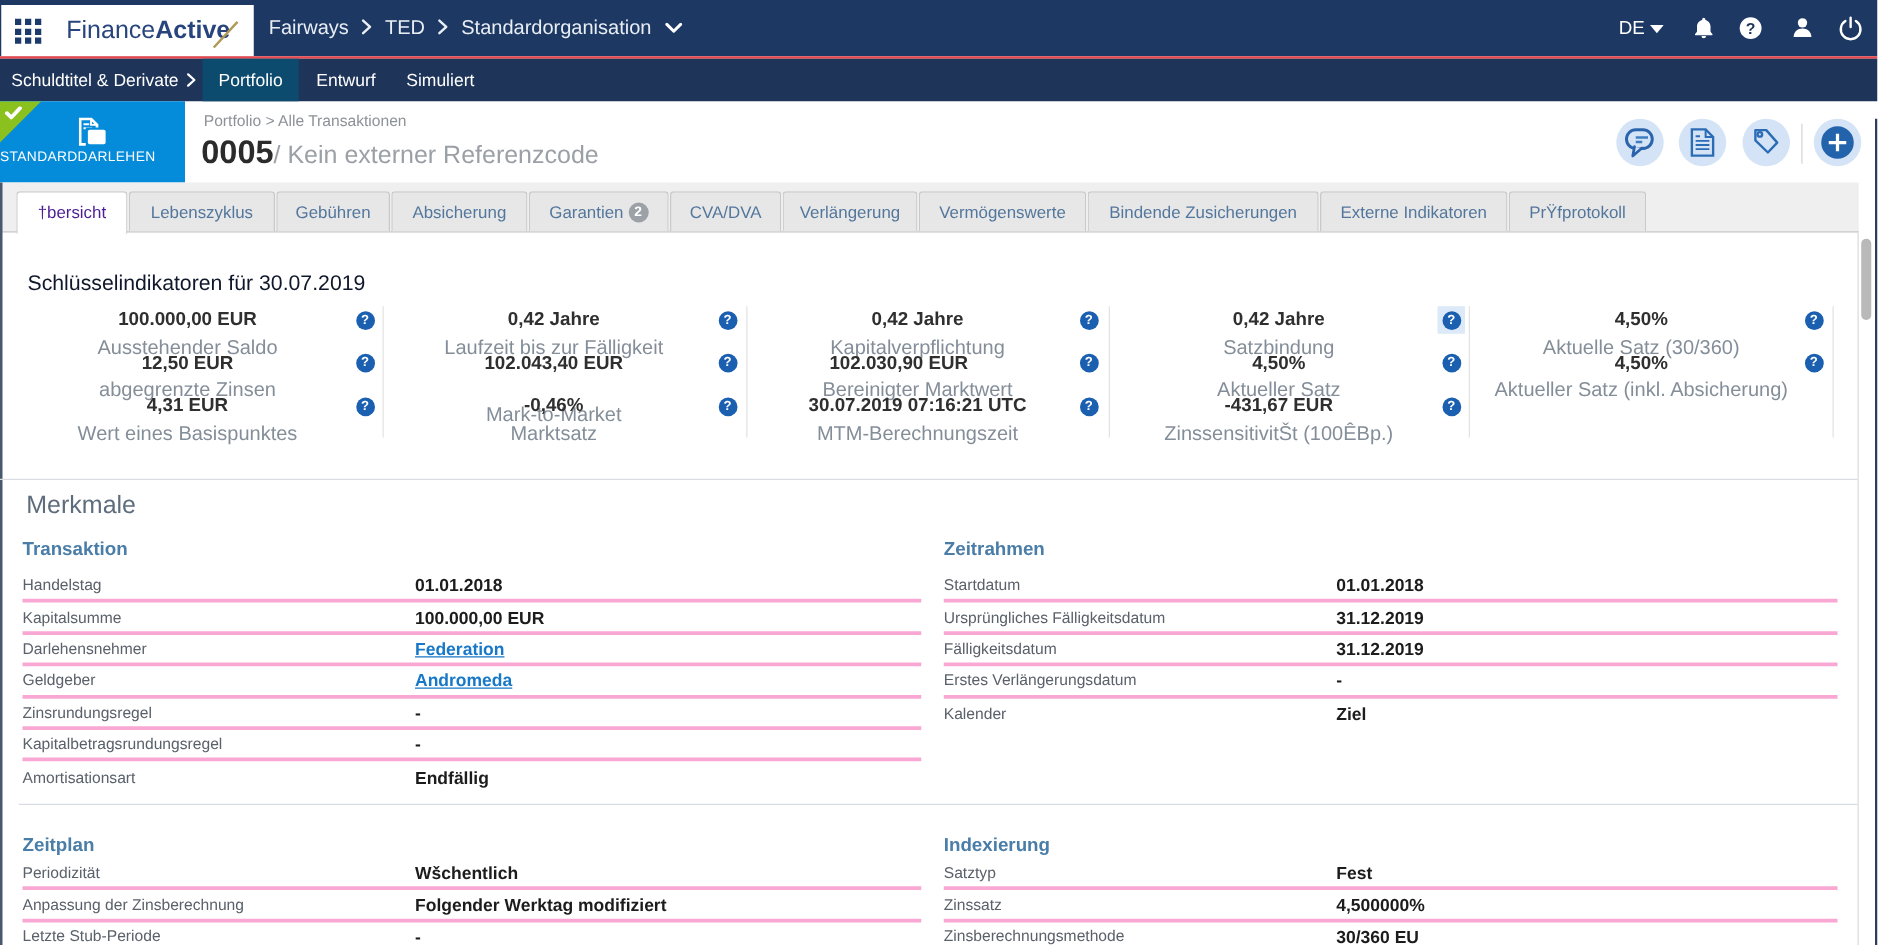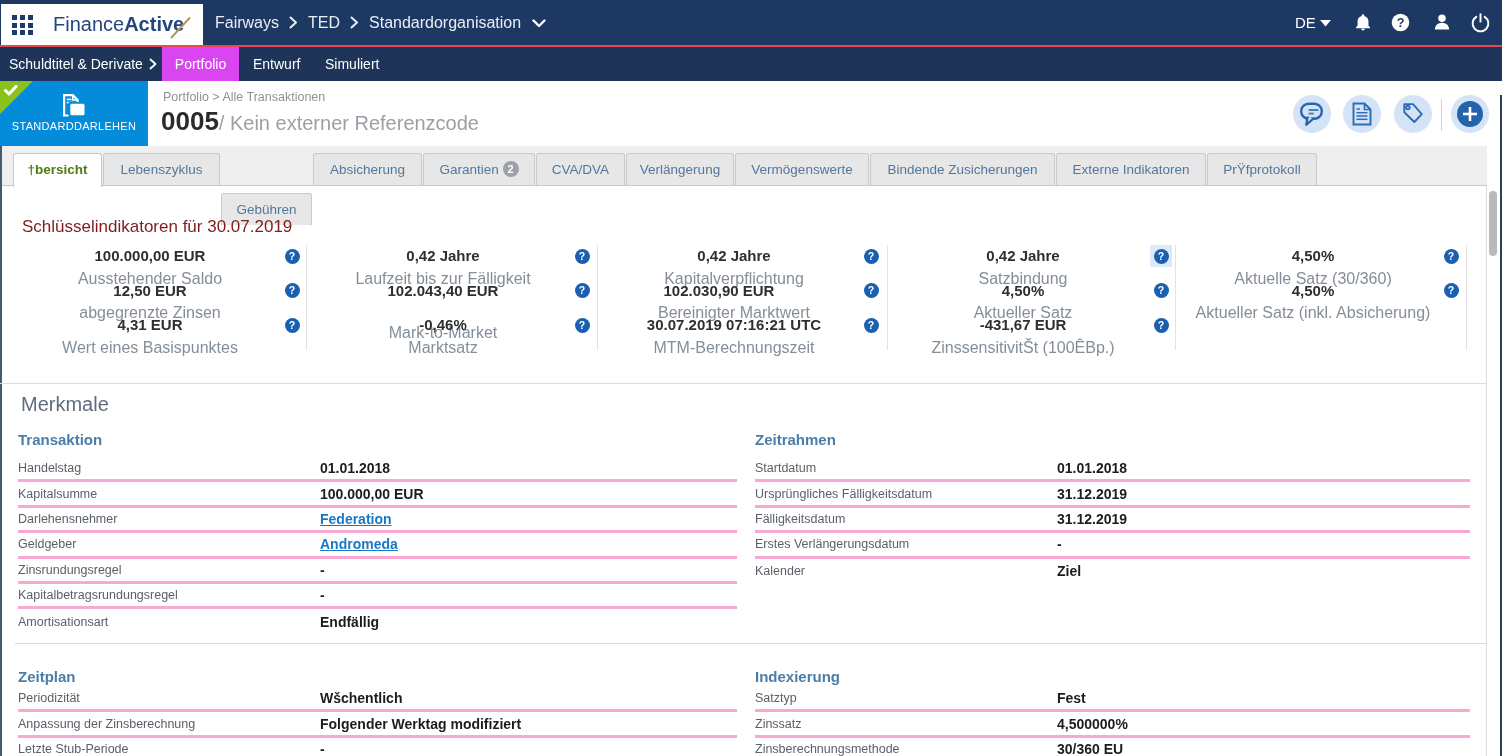--- a/index.html
+++ b/index.html
@@ -16,65 +16,65 @@
   #logotext { left:53px; top:13px; font-size:20px; color:#27457c; letter-spacing:0; }
   #logotext b { font-weight:700; }
   #crumb1 { left:215px; top:0; height:45px; line-height:45px; color:#e9eef5; font-size:16px; }
 
   
   #redline { left:0; top:45px; width:1502px; height:2px; background:#e8474e; }
 
   
   #bar2 { left:0; top:47px; width:1502px; height:34px; background:#1e3459; color:#fff; }
   #bar2 .item { position:absolute; top:0; height:34px; line-height:34px; font-size:14px; }
-  #porttab { left:162px; width:77px; background:#d946ef; text-align:center; }
+  #porttab { left:162px; width:77px; background:#0c4a6e; text-align:center; }
 
   
   #bluebox { left:0; top:81px; width:148px; height:65px; background:#048bda; overflow:hidden; }
   #greentri { left:0; top:0; width:0; height:0; border-top:33px solid #8ac11e; border-right:33px solid transparent; }
-  #bluelabel { left:0; top:39px; width:148px; text-align:center; color:#fff; font-size:11px; letter-spacing:0.3px; }
+  #bluelabel { left:0; top:39px; width:148px; color:#fff; font-size:11px; letter-spacing:0.3px; }
 
   
   #crumb2 { left:163px; top:90px; font-size:12.5px; color:#8d9299; }
   #title { left:161px; top:106px; font-size:26px; color:#2b2b2b; font-weight:700; }
   #title span { font-weight:400; color:#9aa0a6; font-size:20px; }
   .circ { position:absolute; top:95px; width:38px; height:38px; border-radius:50%; background:#d4e4f6; }
   #cdivider { left:1441px; top:99px; width:1px; height:32px; background:#d6d6d6; }
 
   
   #tabstrip { left:0; top:146px; width:1487px; height:40px; background:#efefef; border-bottom:1px solid #c9c9c9; }
   .tab { position:absolute; top:153px; height:32px; line-height:31px; text-align:center;
     background:#e7e7e7; border:1px solid #c9c9c9; border-bottom:none; border-radius:3px 3px 0 0;
     font-size:13.5px; color:#53779c; }
-  .tab.active { background:#fff; color:#4d7c0f; font-weight:700; height:34px; line-height:32px; z-index:3; }
+  .tab.active { background:#fff; color:#4c1d95; font-weight:400; height:34px; line-height:32px; z-index:3; }
   .badge { display:inline-block; width:16px; height:16px; line-height:16px; border-radius:50%;
     background:#9ba1a7; color:#fff; font-size:11px; font-weight:700; text-align:center; position:relative; top:-1px; }
 
   
   #leftedge { left:0; top:146px; width:2px; height:610px; background:#47586f; }
   #rightedge { left:1500px; top:95px; width:2px; height:661px; background:#2c3e5c; }
   #panelright { left:1486px; top:186px; width:1px; height:570px; background:#dcdcdc; }
   #scrollthumb { left:1489px; top:191px; width:8px; height:65px; background:#b9b9b9; border-radius:4px; }
 
-  #kpi-head { left:22px; top:217px; font-size:17px; color:#7f1d1d; }
+  #kpi-head { left:22px; top:217px; font-size:17px; color:#0f172a; }
   .kdiv { position:absolute; top:245px; width:1px; height:105px; background:#e3e3e3; }
   .kval { position:absolute; text-align:center; font-weight:700; font-size:15px; color:#2f2f2f; }
   .klab { position:absolute; text-align:center; font-size:16px; color:#848e99; }
   .qm { position:absolute; width:15px; height:15px; border-radius:50%; background:#1a5fb0; color:#fff;
     font-size:10.5px; font-weight:700; text-align:center; line-height:15px; }
 
   #sep1 { left:0px; top:383px; width:1486px; height:1px; background:#d9dde1; }
   #merkmale { left:21px; top:393px; font-size:20px; color:#5e6d7d; }
 
   .sechead { position:absolute; font-size:15px; font-weight:700; color:#4a7da7; }
   .tbl { position:absolute; }
   .row { position:relative; height:25.4px; border-bottom:3px solid #f9a8d4; }
   .row.last { border-bottom:none; }
   .row .lab { position:absolute; left:0; top:50%; transform:translateY(-50%); font-size:12.5px; color:#5a616a; }
-  .row .val { position:absolute; left:302px; top:50%; transform:translateY(-50%); font-size:14px; font-weight:700; color:#1c1c1c; }
+  .row .val { position:absolute; left:314px; top:50%; transform:translateY(-50%); font-size:14px; font-weight:700; color:#1c1c1c; }
   .row .val a { color:#1878c8; text-decoration:underline; }
   #sep2 { left:15px; top:643px; width:1471px; height:1px; background:#d9dde1; }
 </style>
 </head>
 <body>
 
 <div class="abs" id="bar1"></div>
 <div class="abs" id="logobox"></div>
 <div class="abs" id="gridicon">
     <div></div>
@@ -182,21 +182,21 @@
   <svg width="28" height="28" viewBox="0 0 28 28" style="position:absolute;left:5px;top:5px">
     <circle cx="14" cy="14" r="13" fill="#2363ac"></circle>
     <line x1="7" y1="14" x2="21" y2="14" stroke="#fff" stroke-width="2.6"></line>
     <line x1="14" y1="7" x2="14" y2="21" stroke="#fff" stroke-width="2.6"></line>
   </svg>
 </div>
 
 <div class="abs" id="tabstrip"></div>
 <div class="tab active" style="left:13px; width:89px;">†bersicht</div>
 <div class="tab" style="left:103px; width:117px;">Lebenszyklus</div>
-<div class="tab" style="left:221px; width:91px;margin-top:40px;">Gebühren</div>
+<div class="tab" style="left:221px; width:91px;">Gebühren</div>
 <div class="tab" style="left:313px; width:109px;">Absicherung</div>
 <div class="tab" style="left:423px; width:112px;">Garantien <span class="badge">2</span></div>
 <div class="tab" style="left:536px; width:89px;">CVA/DVA</div>
 <div class="tab" style="left:626px; width:108px;">Verlängerung</div>
 <div class="tab" style="left:735px; width:134px;">Vermögenswerte</div>
 <div class="tab" style="left:870px; width:185px;">Bindende Zusicherungen</div>
 <div class="tab" style="left:1056px; width:150px;">Externe Indikatoren</div>
 <div class="tab" style="left:1207px; width:110px;">PrŸfprotokoll</div>
 
 <div class="abs" id="panelright"></div>

